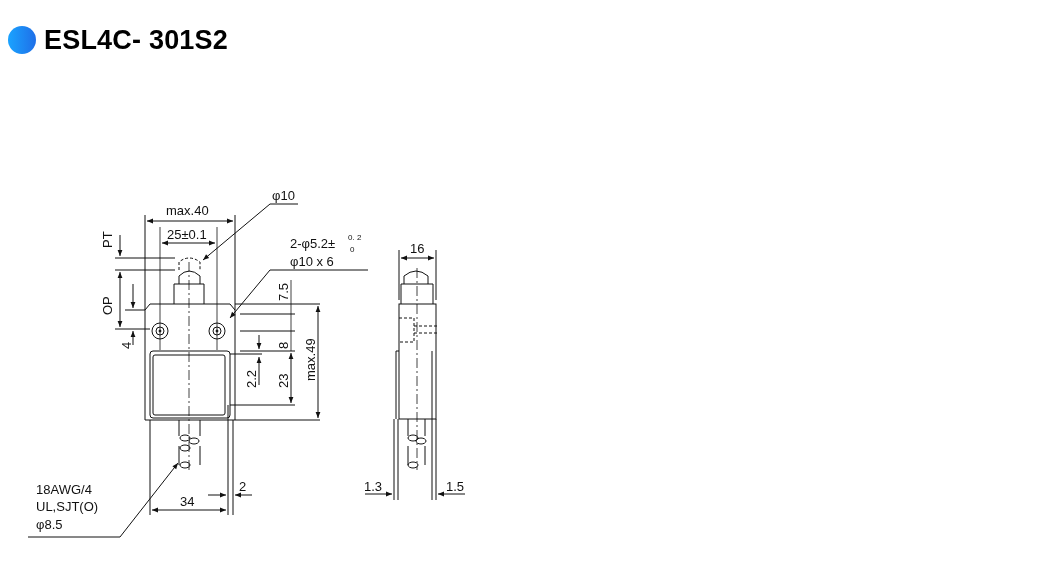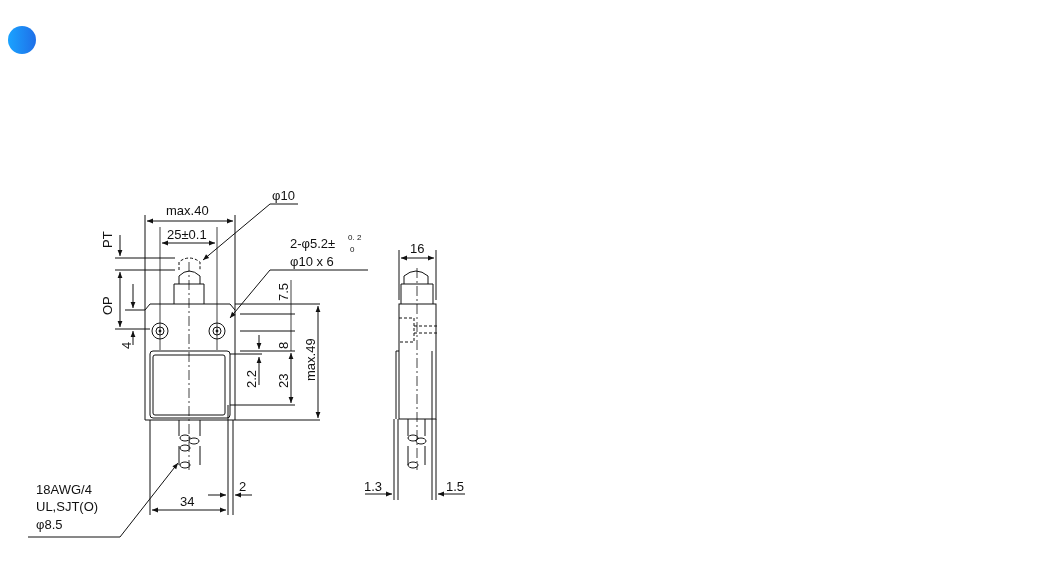--- a/index.html
+++ b/index.html
@@ -10,20 +10,21 @@
             background:linear-gradient(90deg,#1aa3ff,#1f6fe8); margin-right:8px; }
   .title { font-weight:bold; font-size:27px; color:#000; letter-spacing:0.2px; }
   svg.drawing { position:absolute; left:0; top:0; }
   svg text { font-family:"Liberation Sans", sans-serif; fill:#111; }
 </style>
 </head>
 <body>
 
 <div class="title-row">
   <div class="bullet"></div>
+  <div class="title">ESL4C- 301S2</div>
 </div>
 
 <svg class="drawing" width="1050" height="573" viewBox="0 0 1050 573">
   <defs>
     <marker id="ah" viewBox="0 0 10 10" refX="10" refY="5" markerWidth="8" markerHeight="6" orient="auto-start-reverse">
       <path d="M0,1 L10,5 L0,9 z" fill="#111"></path>
     </marker>
   </defs>
   <g stroke="#111" stroke-width="1" fill="none">
 

